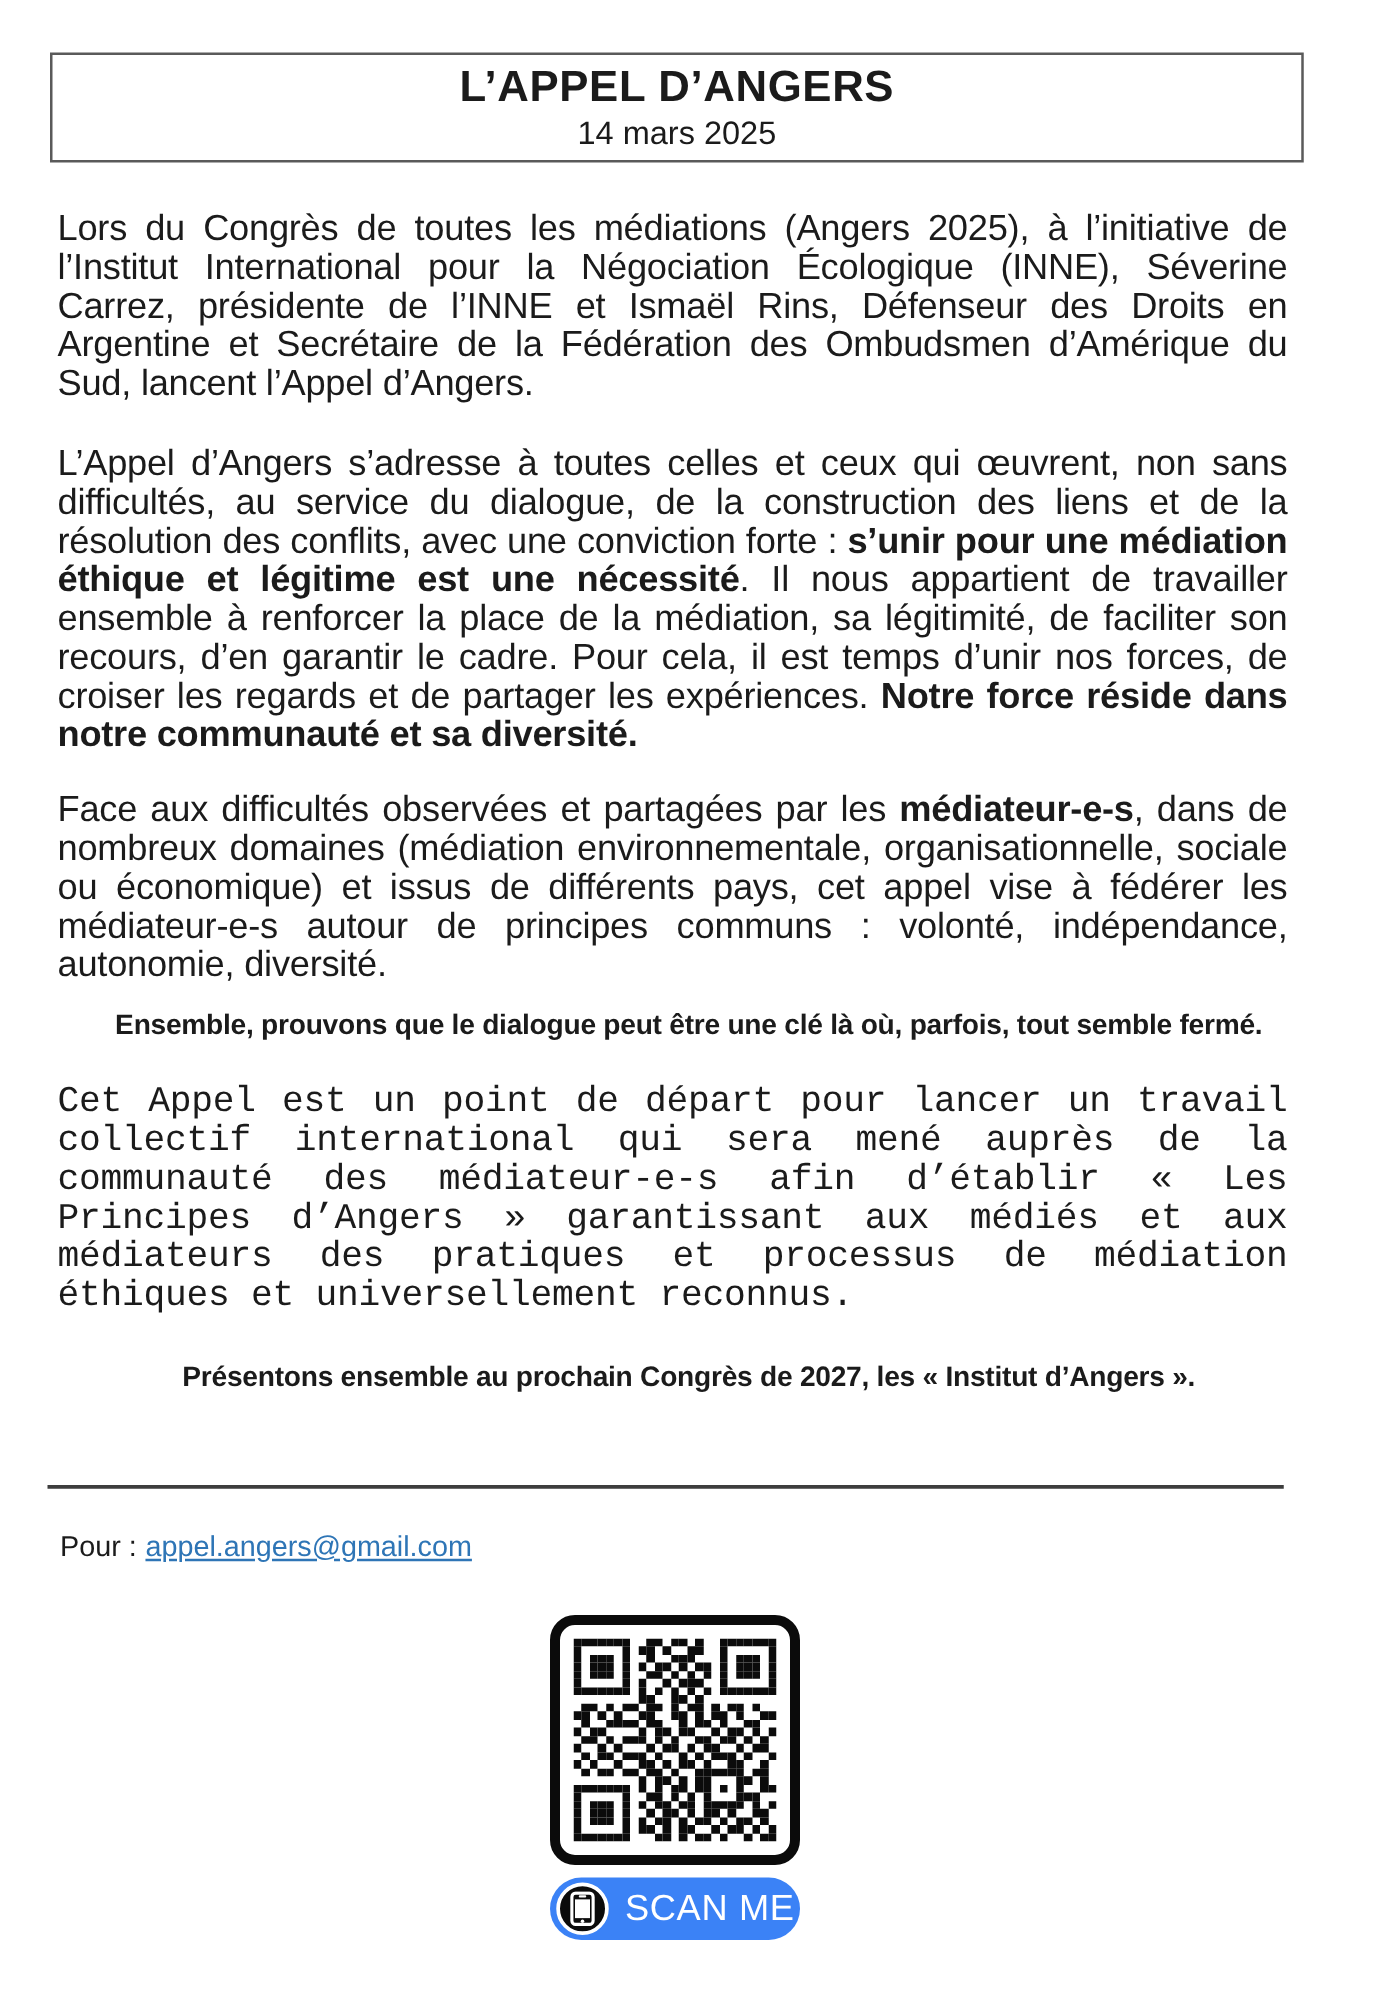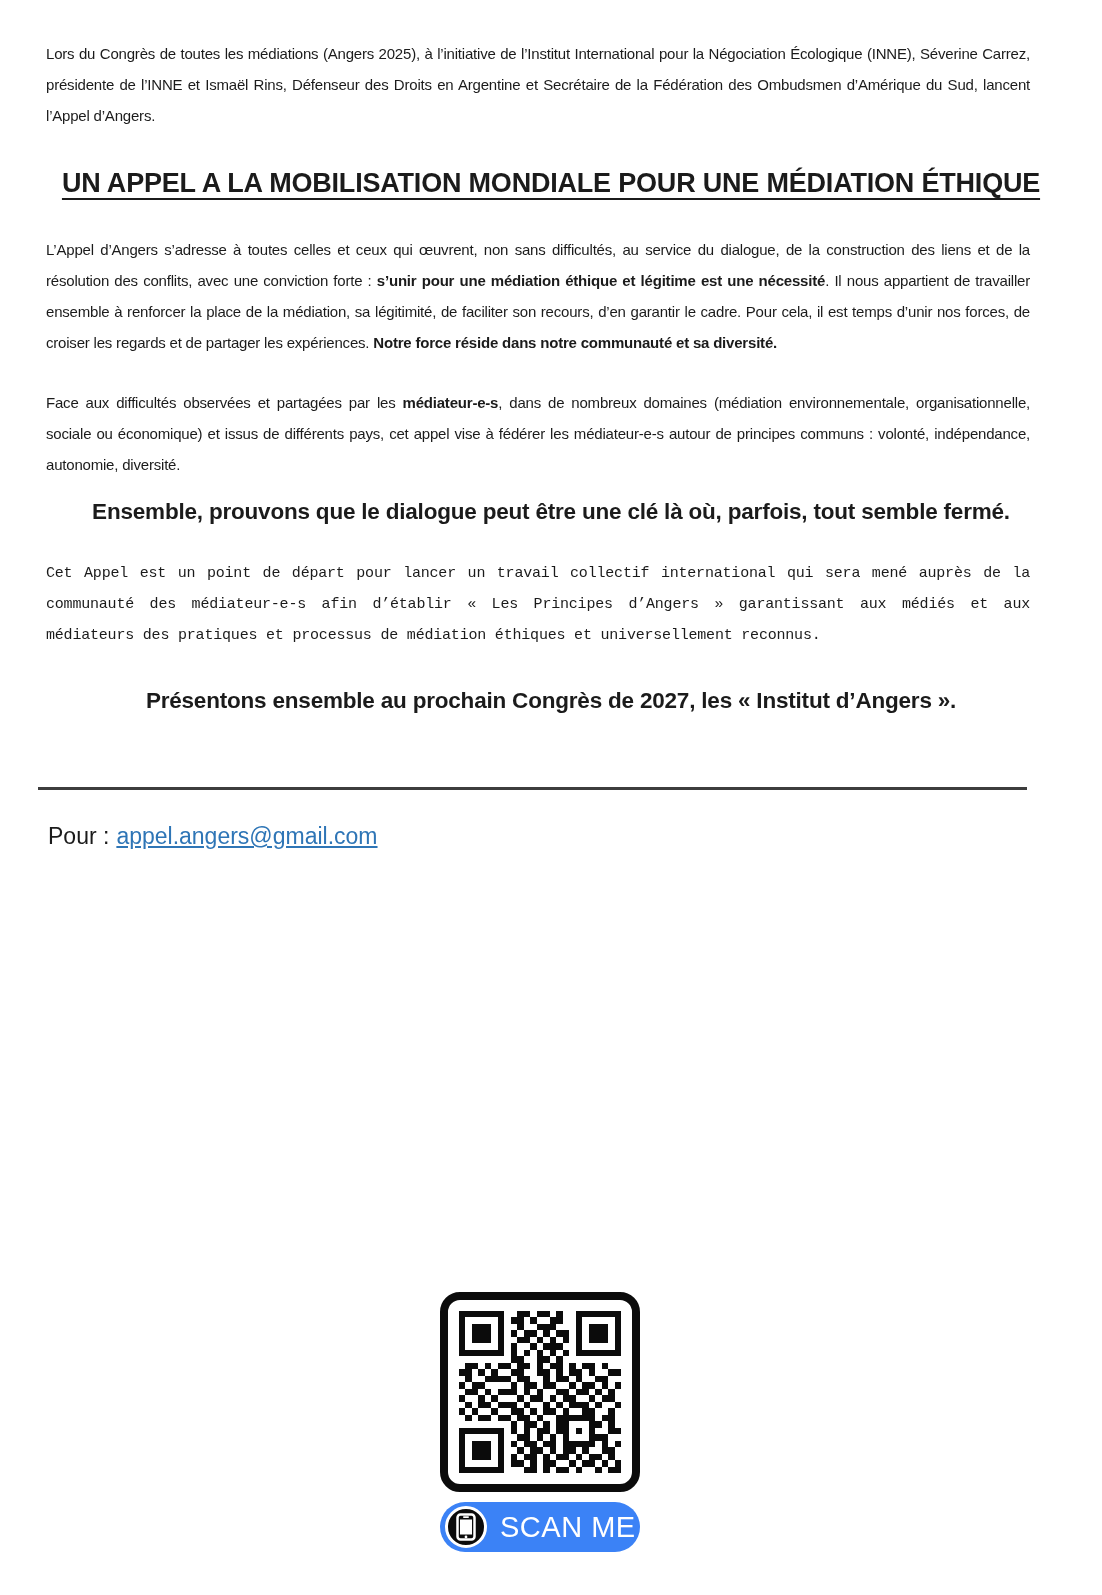--- a/index.html
+++ b/index.html
@@ -16,21 +16,21 @@
     border: 2px solid #5a5a5a;
     display: flex; flex-direction: column; align-items: center; justify-content: center;
     gap: 3px;
   }
   .doc-title { font-size: 35px; font-weight: bold; letter-spacing: 0.5px; line-height: 1.1; }
   .doc-date  { font-size: 26px; line-height: 1.1; }
 
   p.body-text {
     margin: 0 72px 0 46px;
     text-align: justify;
-    font-size: 15px;
+    font-size: 29px;
     line-height: 31px;
     letter-spacing: -0.2px;
   }
   #p-intro  { margin-top: 38px; }
   #p-appel  { margin-top: 33px; }
   #p-face   { margin-top: 29px; }
   #p-depart { margin-top: 31px; font-family: Liberation Mono, monospace; }
 
   .section-heading {
     margin: 34px 50px 0 50px;
@@ -95,24 +95,27 @@
     box-sizing: border-box;
     display: flex; align-items: center; justify-content: center;
   }
   .scan-label { color: #ffffff; font-size: 29px; margin-left: 13px; letter-spacing: 0.5px; white-space: nowrap; }
 </style>
 </head>
 <body>
 
 <div class="page">
 
+  <div class="header-box">
+    <div class="doc-title">L’APPEL D’ANGERS</div>
+    <div class="doc-date">14 mars 2025</div>
+  </div>
 
   <p class="body-text" id="p-intro"><span>Lors du Congrès de toutes les médiations (Angers 2025), à l’initiative de l’Institut International pour la Négociation Écologique (INNE), Séverine Carrez, présidente de l’INNE et Ismaël Rins, Défenseur des Droits en Argentine et Secrétaire de la Fédération des Ombudsmen d’Amérique du Sud, lancent l’Appel d’Angers.</span></p>
 
-  <h2 class="section-heading">UN APPEL A LA MOBILISATION MONDIALE POUR UNE MÉDIATION ÉTHIQUE</h2>
 
   <p class="body-text" id="p-appel"><span>L’Appel d’Angers s’adresse à toutes celles et ceux qui œuvrent, non sans difficultés, au service du dialogue, de la construction des liens et de la résolution des conflits, avec une conviction forte : </span><span style="font-weight: bold;">s’unir pour une médiation éthique et légitime est une nécessité</span><span>. Il nous appartient de travailler ensemble à renforcer la place de la médiation, sa légitimité, de faciliter son recours, d’en garantir le cadre. Pour cela, il est temps d’unir nos forces, de croiser les regards et de partager les expériences. </span><span style="font-weight: bold;">Notre force réside dans notre communauté et sa diversité.</span></p>
 
   <p class="body-text" id="p-face"><span>Face aux difficultés observées et partagées par les </span><span style="font-weight: bold;">médiateur-e-s</span><span>, dans de nombreux domaines (médiation environnementale, organisationnelle, sociale ou économique) et issus de différents pays, cet appel vise à fédérer les médiateur-e-s autour de principes communs : volonté, indépendance, autonomie, diversité.</span></p>
 
   <p class="center-bold" id="callout-ensemble">Ensemble, prouvons que le dialogue peut être une clé là où, parfois, tout semble fermé.</p>
 
   <p class="body-text" id="p-depart"><span>Cet Appel est un point de départ pour lancer un travail collectif international qui sera mené auprès de la communauté des médiateur-e-s afin d’établir « Les Principes d’Angers » garantissant aux médiés et aux médiateurs des pratiques et processus de médiation éthiques et universellement reconnus.</span></p>
 
   <p class="center-bold" id="callout-presentons">Présentons ensemble au prochain Congrès de 2027, les « Institut d’Angers ».</p>

